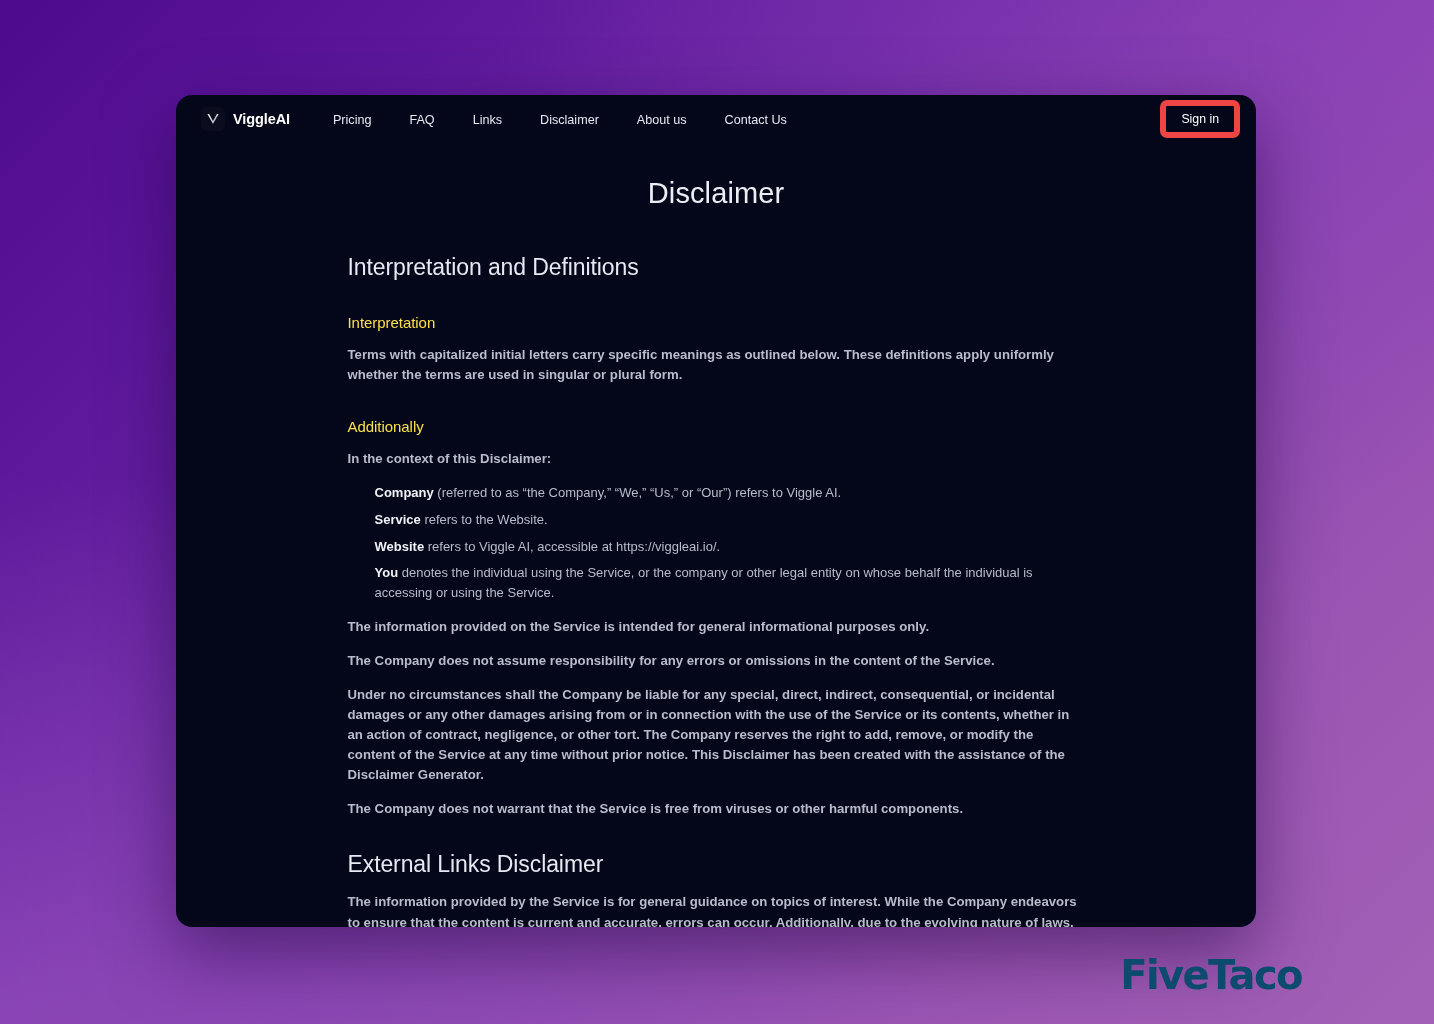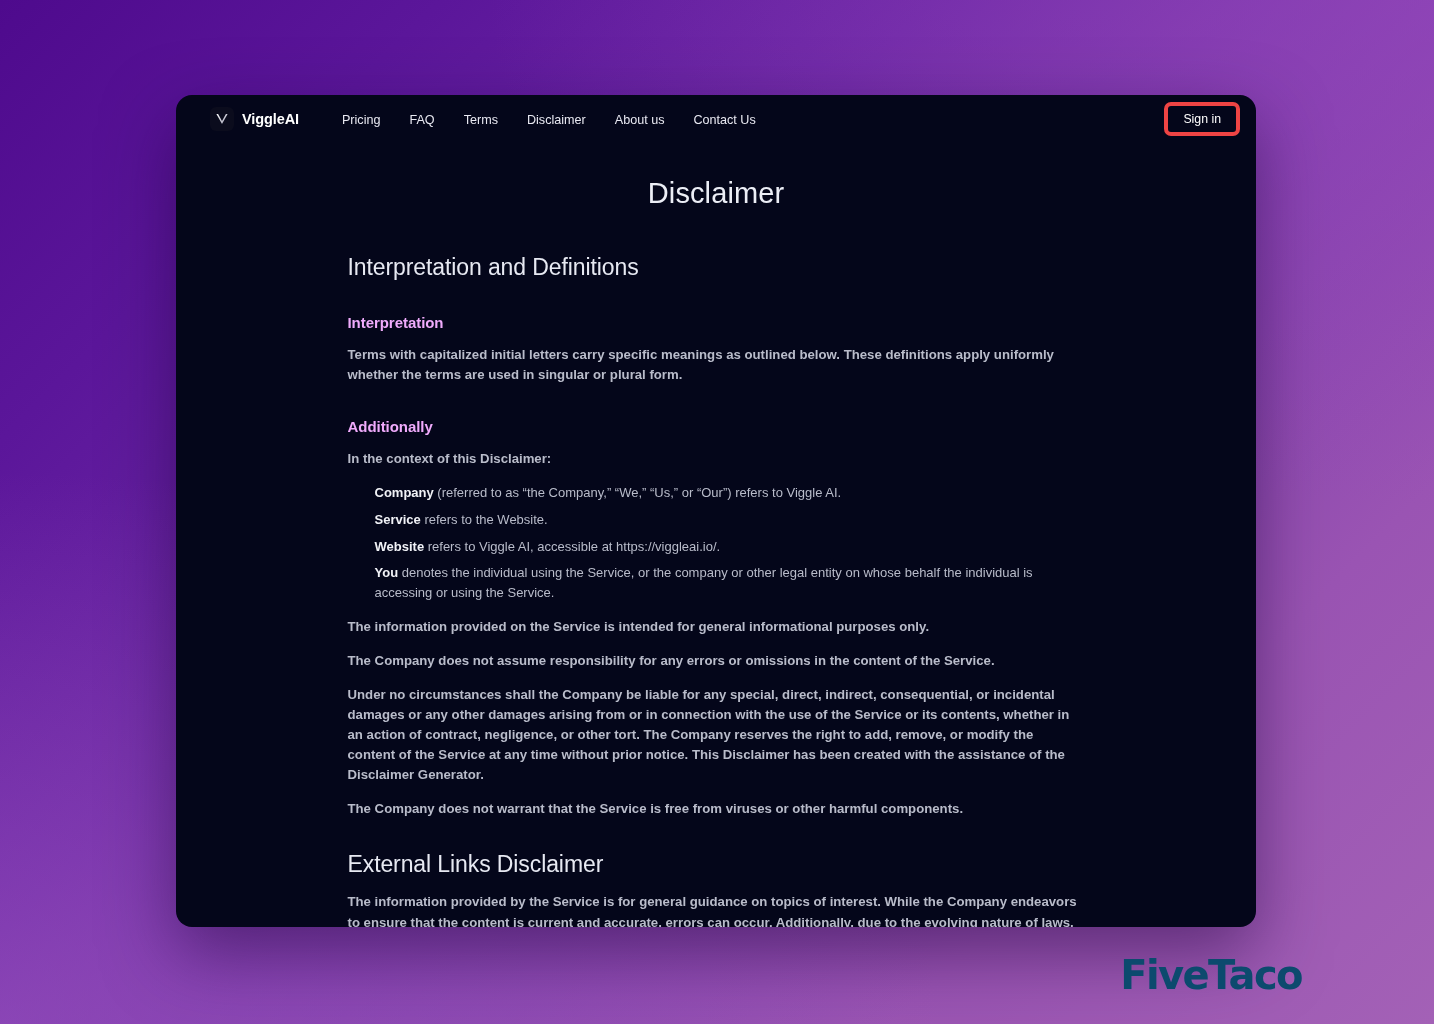--- a/index.html
+++ b/index.html
@@ -44,21 +44,21 @@
     border-radius: 16px;
     overflow: hidden;
     box-shadow: 0 26px 70px rgba(30, 0, 60, 0.50);
   }
 
   
   .navbar {
     height: 48px;
     display: flex;
     align-items: center;
-    padding: 0 16px 0 34px;
+    padding: 0 16px 0 25px;
     position: relative;
   }
 
   .brand {
     display: flex;
     align-items: center;
     gap: 8px;
     margin-right: 30px;
     text-decoration: none;
   }
@@ -80,40 +80,40 @@
     color: #ffffff;
     font-size: 14.5px;
     font-weight: bold;
     letter-spacing: -0.1px;
     white-space: nowrap;
   }
 
   .nav-links {
     display: flex;
     align-items: center;
-    gap: 3px;
+    gap: 12px;
     list-style: none;
   }
 
   .nav-link {
     color: #e9e9f2;
     font-size: 12.6px;
     text-decoration: none;
     padding: 6px 13px;
     white-space: nowrap;
     border-radius: 5px;
   }
 
   .signin-btn {
     position: absolute;
     right: 16px;
     top: 50%;
     transform: translateY(-50%);
     background: #04061a;
-    border: 4px solid #ef4444;
+    border: 6px solid #ef4444;
     color: #ffffff;
     font-size: 12.3px;
     font-family: "Liberation Sans", sans-serif;
     padding: 6px 15px;
     border-radius: 7px;
     cursor: pointer;
     white-space: nowrap;
   }
 
   
@@ -140,23 +140,23 @@
     color: #e7e9f2;
     font-size: 23px;
     font-weight: normal;
     letter-spacing: -0.1px;
     margin-top: 22px;
   }
 
   .h2.spaced { margin-top: 32px; }
 
   .h3 {
-    color: #f0abfc;
+    color: #fde047;
     font-size: 15px;
-    font-weight: bold;
+    font-weight: normal;
     margin-top: 33px;
     letter-spacing: -0.05px;
   }
 
   p.body {
     color: #b9bcca;
     font-size: 13.2px;
     line-height: 1.52;
     margin-top: 14px;
     font-weight: bold;
@@ -212,21 +212,21 @@
           </defs>
           <path d="M2.4 3 L8 13 L13.6 3 L11.9 3 L8 9.9 L4.1 3 Z" fill="url(#vgrad)"></path>
         </svg>
       </span>
       <span class="brand-name">ViggleAI</span>
     </a>
 
     <ul class="nav-links">
       <li><a class="nav-link" href="#">Pricing</a></li>
       <li><a class="nav-link" href="#">FAQ</a></li>
-      <li><a class="nav-link" href="#">Terms</a></li>
+      <li><a class="nav-link" href="#">Links</a></li>
       <li><a class="nav-link" href="#">Disclaimer</a></li>
       <li><a class="nav-link" href="#">About us</a></li>
       <li><a class="nav-link" href="#">Contact Us</a></li>
     </ul>
 
     <button class="signin-btn">Sign in</button>
   </div>
 
   <div class="page">
 

